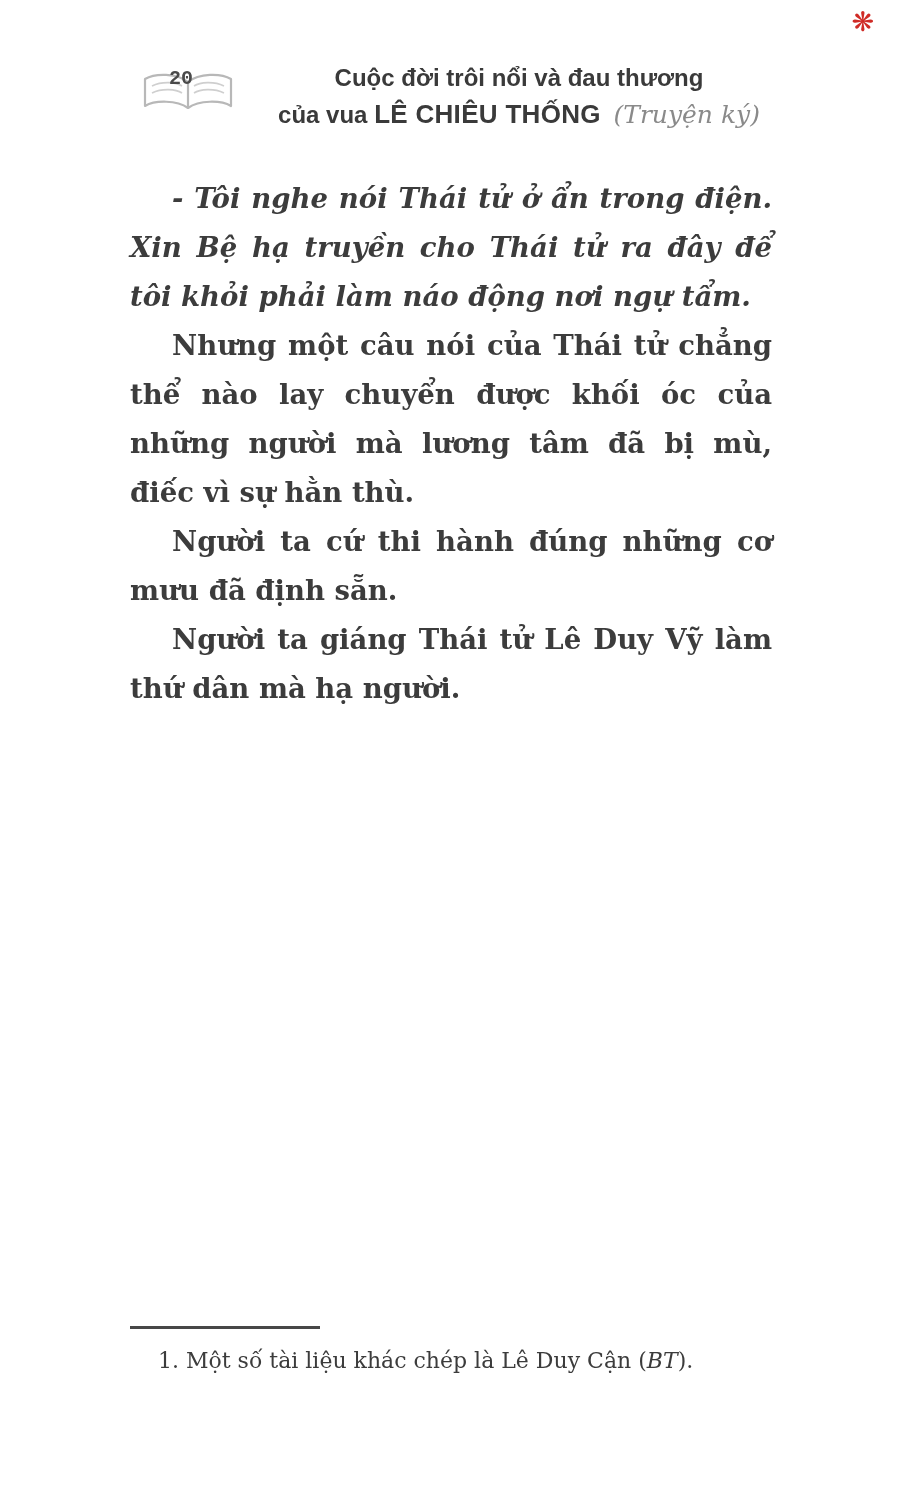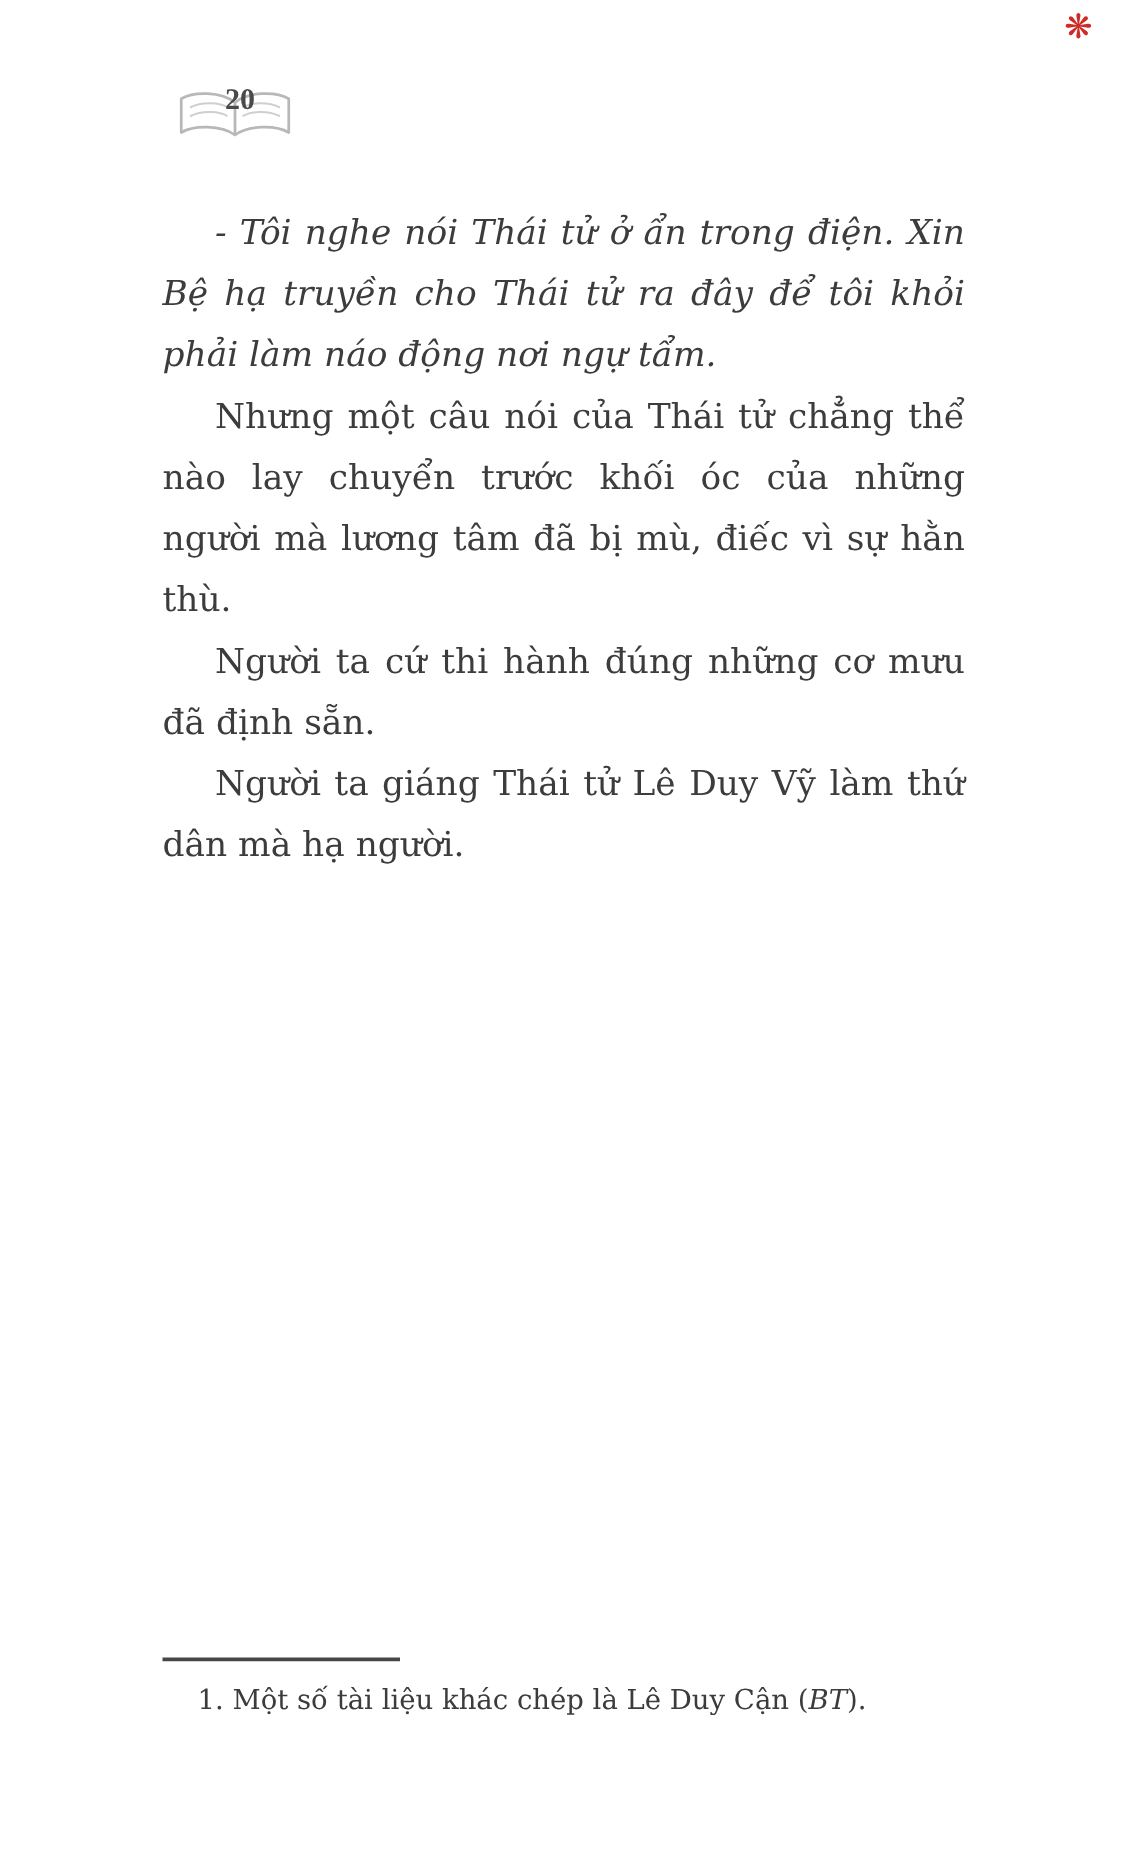--- a/index.html
+++ b/index.html
@@ -24,25 +24,25 @@
   }
   .book-badge {
     position:relative;
     width:100px; height:56px;
     flex:none;
     margin-top:4px;
   }
   .book-badge svg { position:absolute; left:0; top:0; }
   .pagenum {
     position:absolute;
-    top:3px; left:42px;
-    font-size:24px;
+    top:3px; left:31px;
+    font-size:20px;
     font-weight:bold;
     color:#4a4a4a;
-    font-family:Liberation Serif, serif;
+    font-family:Liberation Mono, monospace;
   }
   .titles {
     flex:1;
     text-align:center;
     font-family:"Liberation Sans", sans-serif;
     font-weight:bold;
     color:#3a3a3a;
     margin-top:2px;
   }
   .title-line1 { font-size:24px; line-height:1.3; }
@@ -52,20 +52,21 @@
     font-family:"DejaVu Serif", serif;
     font-style:italic;
     font-weight:normal;
     color:#8a8a8a;
     font-size:25px;
     margin-left:6px;
   }
   main {
     padding:42px 128px 0 130px;
     text-align:justify;
+    font-weight:bold;
   }
   p.para {
     font-size:27.5px;
     line-height:49px;
     text-indent:42px;
     color:#3c3c3c;
   }
   p.para.italic { font-style:italic; }
   p.para sup {
     font-size:0.58em;
@@ -102,25 +103,33 @@
     <svg width="100" height="56" viewBox="0 0 100 56">
       <path d="M50 18 C 39 9, 17 9, 7 15 L7 42 C 17 36, 39 36, 50 44 C 61 36, 83 36, 93 42 L93 15 C 83 9, 61 9, 50 18 Z" fill="none" stroke="#b8b8b8" stroke-width="2.2" stroke-linejoin="round"></path>
       <path d="M50 18 L50 44" stroke="#b8b8b8" stroke-width="2.2"></path>
       <path d="M14 22 C 24 17, 38 18, 44 22" fill="none" stroke="#cfcfcf" stroke-width="1.6"></path>
       <path d="M14 29 C 24 24, 38 25, 44 29" fill="none" stroke="#cfcfcf" stroke-width="1.6"></path>
       <path d="M56 22 C 62 18, 76 17, 86 22" fill="none" stroke="#cfcfcf" stroke-width="1.6"></path>
       <path d="M56 29 C 62 25, 76 24, 86 29" fill="none" stroke="#cfcfcf" stroke-width="1.6"></path>
     </svg>
     <span class="pagenum">20</span>
   </div>
+  <div class="titles">
+    <div class="title-line1">Cuộc đời trôi nổi và đau thương</div>
+    <div class="title-line2">
+      <span>của vua</span>
+      <span class="king">LÊ CHIÊU THỐNG</span>
+      <span class="script">(Truyện ký)</span>
+    </div>
+  </div>
 </header>
 
 <main id="body-text">
     <p class="para italic">- Tôi nghe nói Thái tử ở ẩn trong điện. Xin Bệ hạ truyền cho Thái tử ra đây để tôi khỏi phải làm náo động nơi ngự tẩm.</p>
-    <p class="para normal">Nhưng một câu nói của Thái tử chẳng thể nào lay chuyển trước khối óc của những người mà lương tâm đã bị mù, điếc vì sự hằn thù.</p>
+    <p class="para normal">Nhưng một câu nói của Thái tử chẳng thể nào lay chuyển được khối óc của những người mà lương tâm đã bị mù, điếc vì sự hằn thù.</p>
     <p class="para normal">Người ta cứ thi hành đúng những cơ mưu đã định sẵn.</p>
     <p class="para normal">Người ta giáng Thái tử Lê Duy Vỹ làm thứ dân mà hạ người.</p>
   </main>
 
 <div class="footnote-block">
   <div class="footnote-rule"></div>
   <div class="footnote" id="footnote">1. Một số tài liệu khác chép là Lê Duy Cận (<i>BT</i>).</div>
 </div>
 
 </body></html>

